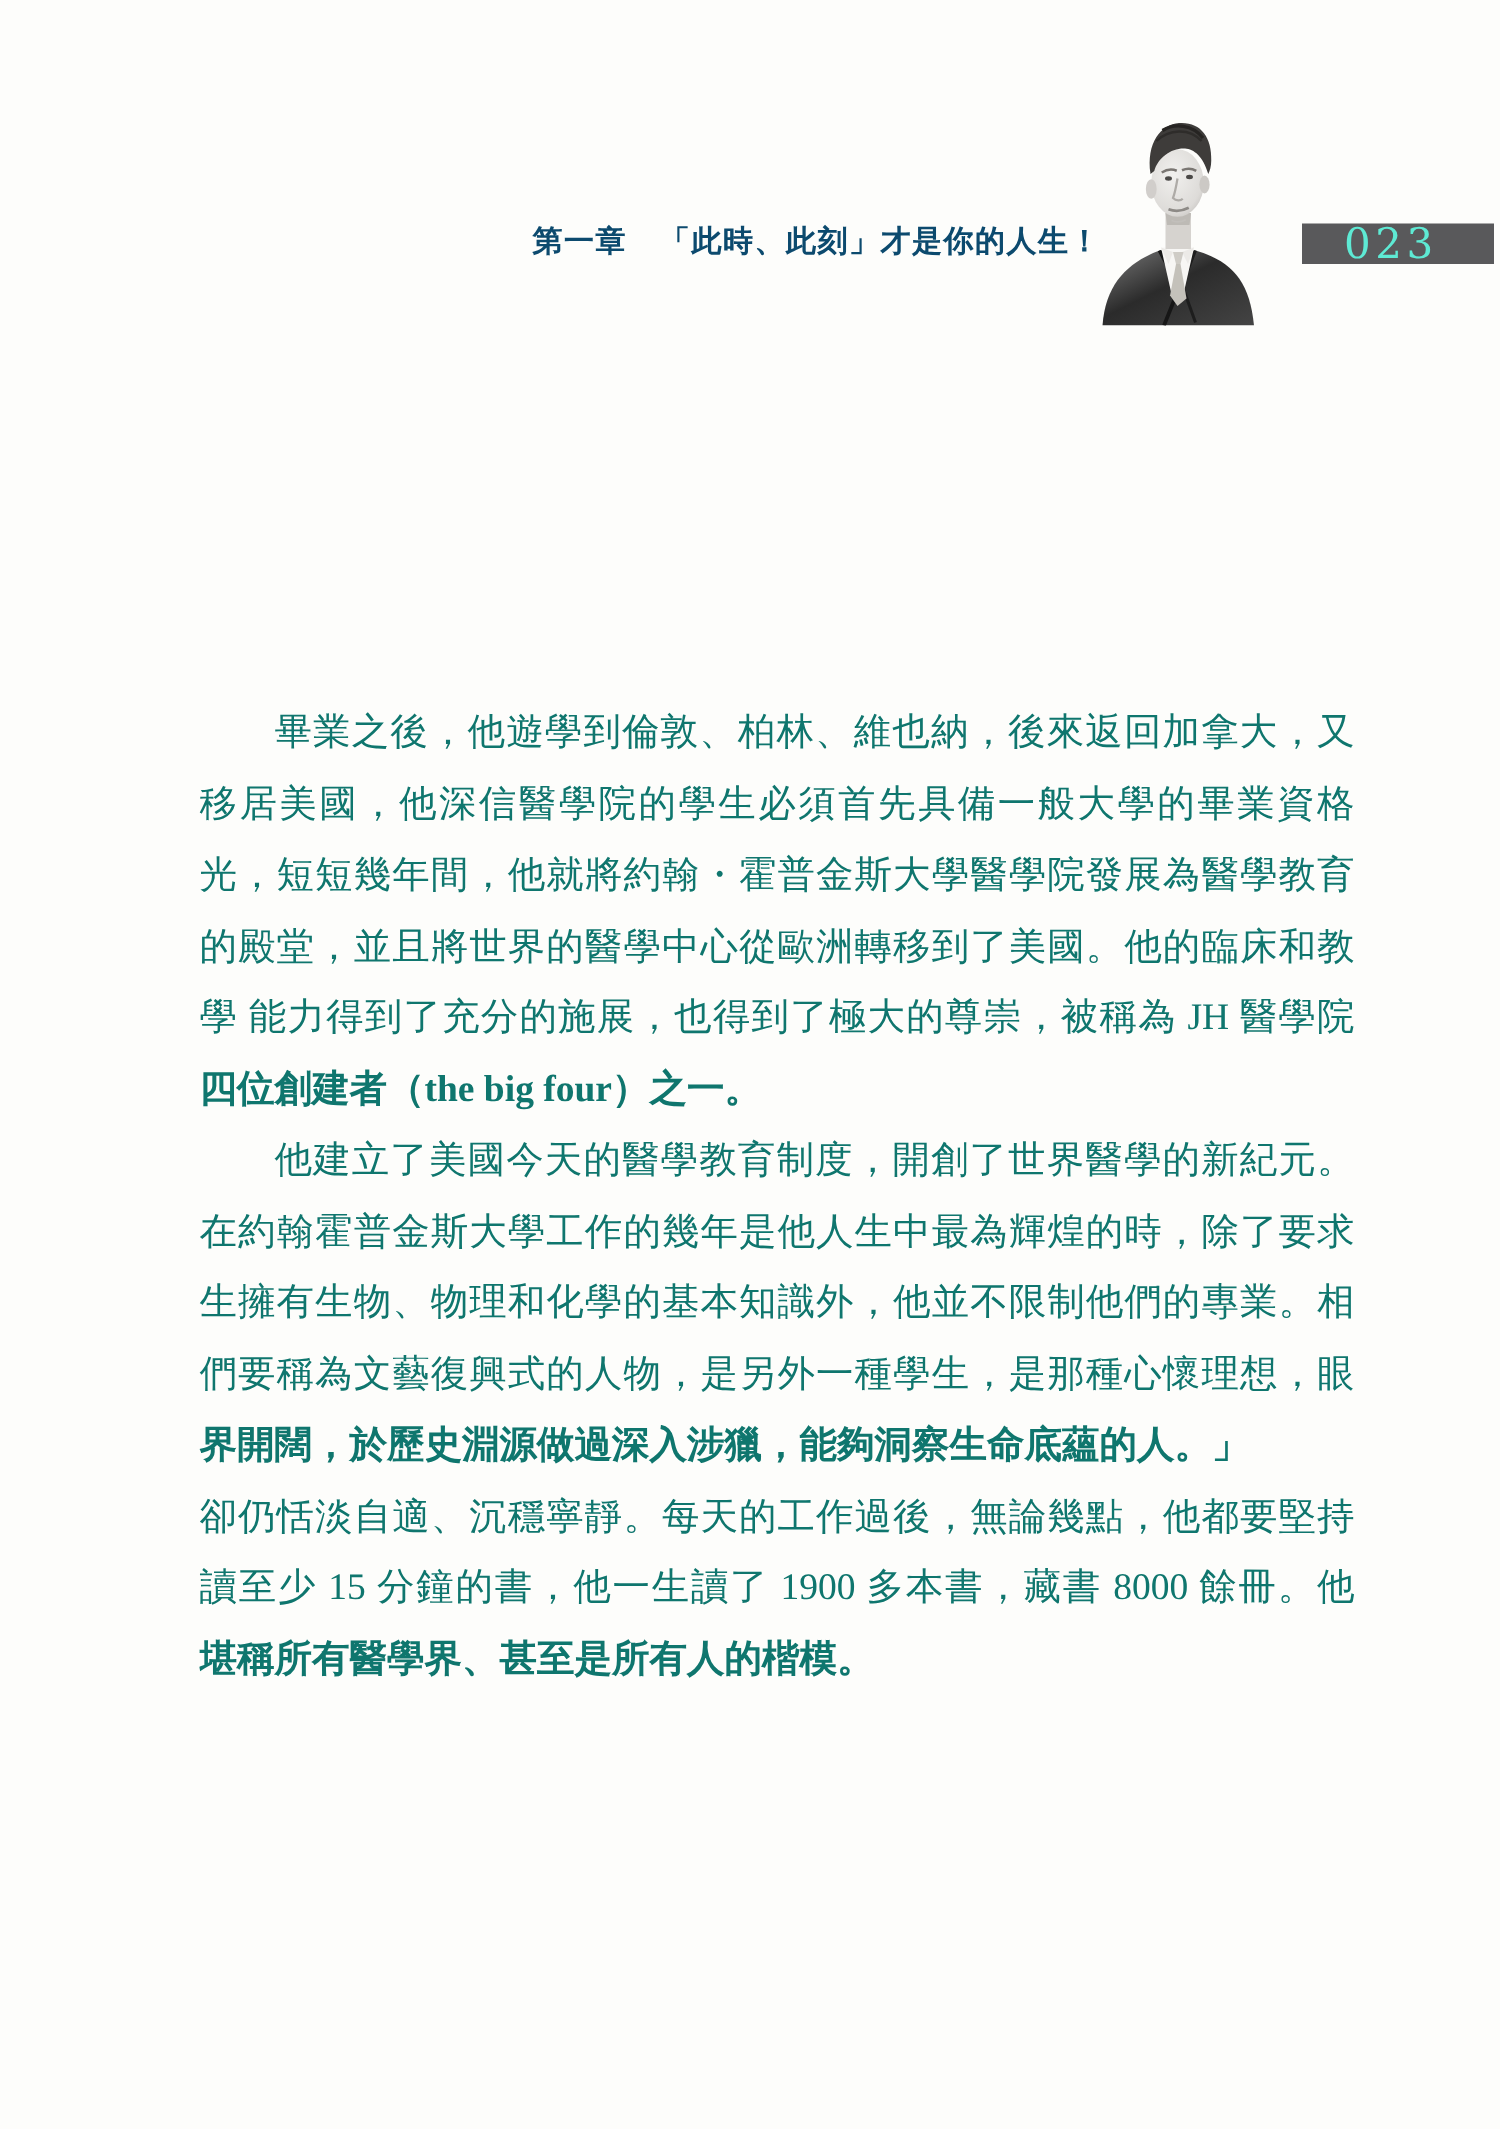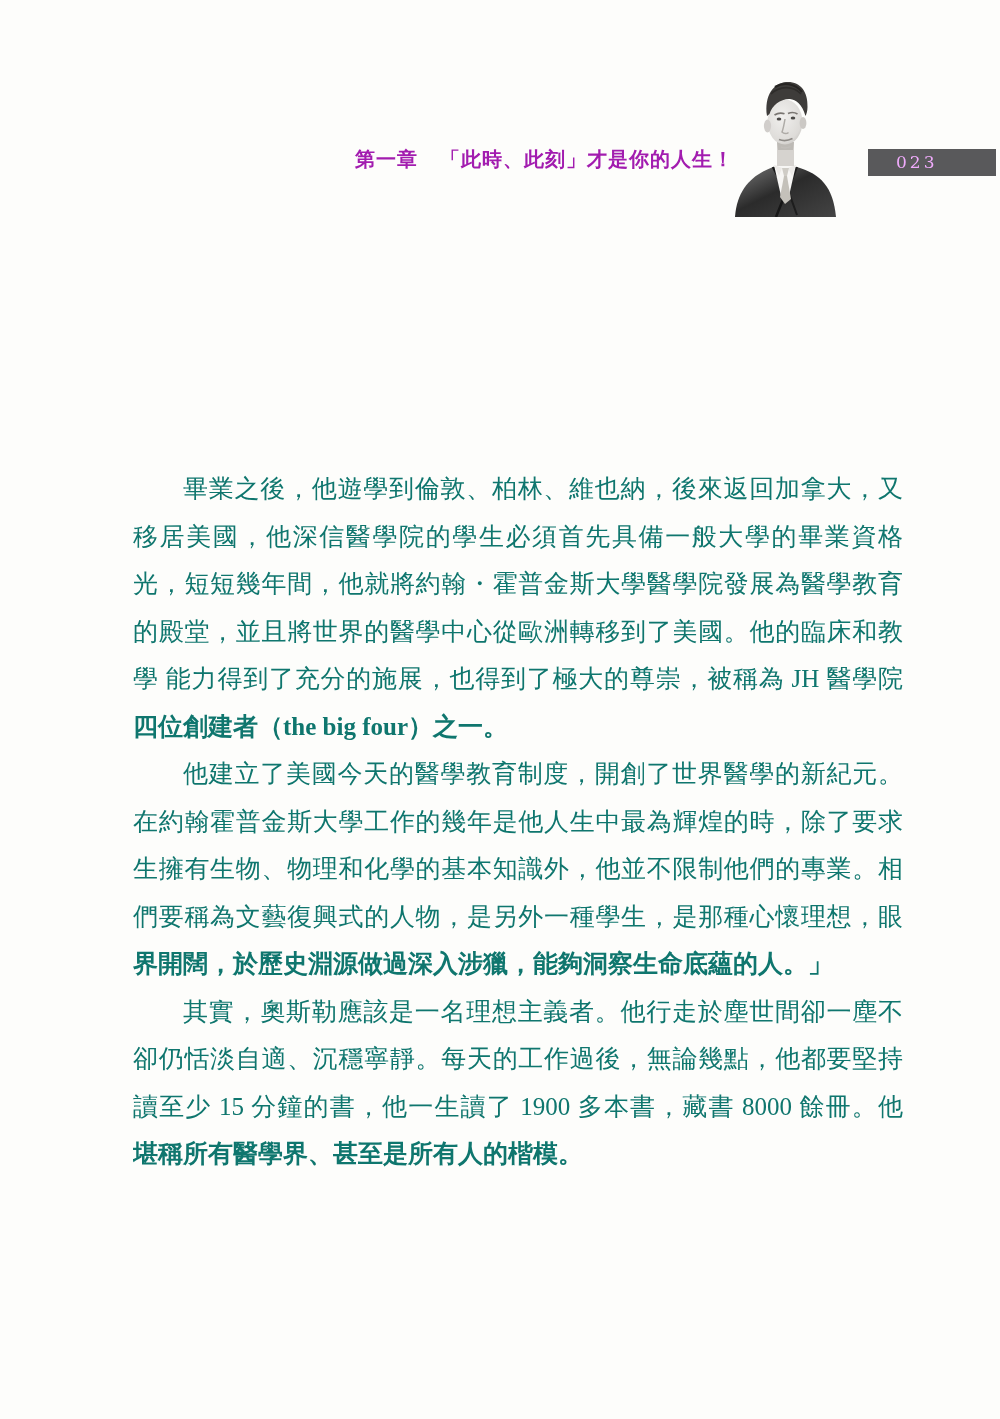--- a/index.html
+++ b/index.html
@@ -17,24 +17,24 @@
     font-family: "Liberation Serif", "DejaVu Serif", serif;
   }
 
   
   .running-head {
     position: absolute;
     left: 355px;
     top: 147px;
     height: 28px;
     line-height: 28px;
-    font-family: Liberation Mono, monospace;
+    font-family: Liberation Sans, sans-serif;
     font-size: 20px;
     font-weight: 600;
-    color: #a21caf;
+    color: #0c4a6e;
     letter-spacing: 1px;
     white-space: nowrap;
   }
   .running-head .chapter-label { margin-right: 22px; }
 
   
   .portrait {
     position: absolute;
     left: 727px;
     top: 72px;
@@ -48,22 +48,22 @@
     position: absolute;
     left: 868px;
     top: 149px;
     width: 128px;
     height: 27px;
     background: #59595b;
     box-sizing: border-box;
     padding-left: 28px;
     line-height: 27px;
     font-family: "DejaVu Serif", "Liberation Serif", serif;
-    font-size: 17px;
-    color: #f0abfc;
+    font-size: 28px;
+    color: #5eead4;
     letter-spacing: 3px;
   }
 
   
   .body-text {
     position: absolute;
     left: 133px;
     top: 465px;
     width: 770px;
     font-size: 25px;
@@ -155,20 +155,19 @@
         <div class="line plast">四位創建者（the big four）之一。</div>
       </div>
       <div class="paragraph">
         <div class="line pfirst">他建立了美國今天的醫學教育制度，開創了世界醫學的新紀元。</div>
         <div class="line">在約翰霍普金斯大學工作的幾年是他人生中最為輝煌的時，除了要求學</div>
         <div class="line">生擁有生物、物理和化學的基本知識外，他並不限制他們的專業。相</div>
         <div class="line">們要稱為文藝復興式的人物，是另外一種學生，是那種心懷理想，眼</div>
         <div class="line plast">界開闊，於歷史淵源做過深入涉獵，能夠洞察生命底蘊的人。」</div>
       </div>
       <div class="paragraph">
-        <div class="line pfirst">其實，奧斯勒應該是一名理想主義者。他行走於塵世間卻一塵不</div>
         <div class="line">卻仍恬淡自適、沉穩寧靜。每天的工作過後，無論幾點，他都要堅持</div>
         <div class="line">讀至少 15 分鐘的書，他一生讀了 1900 多本書，藏書 8000 餘冊。他</div>
         <div class="line plast">堪稱所有醫學界、甚至是所有人的楷模。</div>
       </div>
     </main>
 
 </div>
 
 </body></html>

